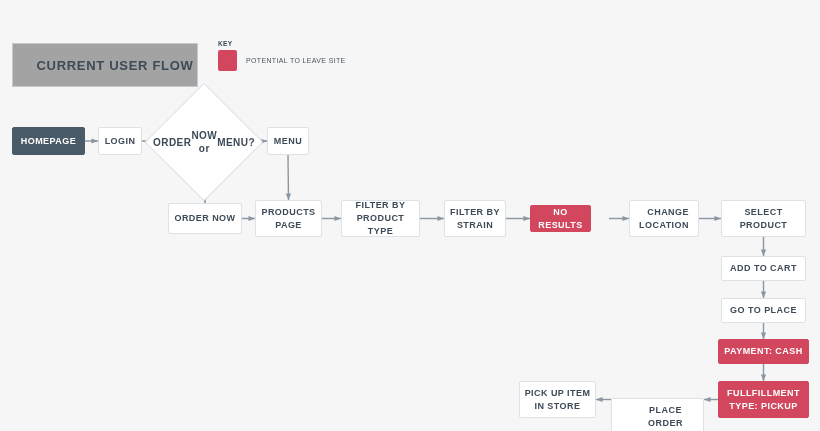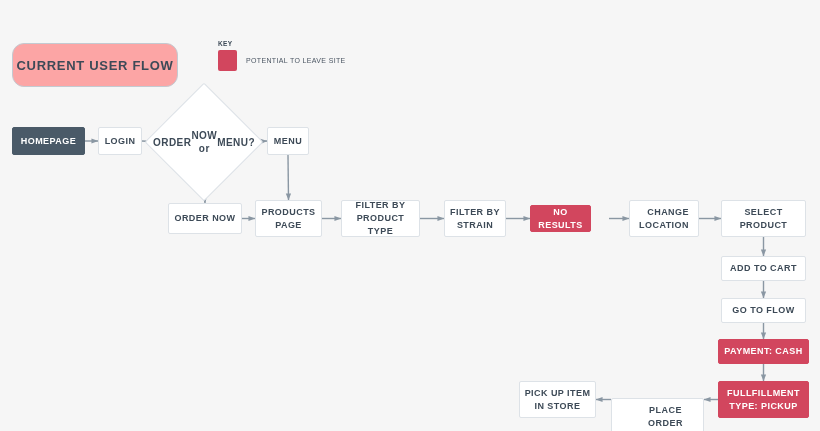--- a/index.html
+++ b/index.html
@@ -30,26 +30,27 @@
     height: 431px;
     pointer-events: none;
   }
   
   .title-plaque {
     position: absolute;
     left: 12px;
     top: 43px;
     width: 164px;
     height: 42px;
-    background: #fca5a5;
+    background: #a3a3a3;
     border: 1px solid #c3cad1;
-    border-radius: 12px;
+    border-radius: 0;
     display: flex;
     align-items: center;
     justify-content: center;
+    padding-left: 20px;
   }
   .title-plaque span {
     font-size: 13px;
     font-weight: bold;
     letter-spacing: 0.7px;
     color: #3d4a57;
   }
   
   .key-wrap {
     position: absolute;
@@ -215,21 +216,21 @@
       <div class="node" style="left: 629px; top: 200px; width: 70px; height: 37px; text-align: right;">
         <div>CHANGE<br>LOCATION</div>
       </div>
       <div class="node" style="left: 721px; top: 200px; width: 85px; height: 37px;">
         <div>SELECT<br>PRODUCT</div>
       </div>
       <div class="node" style="left: 721px; top: 256px; width: 85px; height: 25px;">
         <div>ADD TO CART</div>
       </div>
       <div class="node" style="left: 721px; top: 298px; width: 85px; height: 25px;">
-        <div>GO TO FLOW</div>
+        <div>GO TO PLACE</div>
       </div>
       <div class="node alert" style="left: 718px; top: 339px; width: 91px; height: 25px;">
         <div>PAYMENT: CASH</div>
       </div>
       <div class="node alert" style="left: 718px; top: 381px; width: 91px; height: 37px;">
         <div>FULLFILLMENT<br>TYPE: PICKUP</div>
       </div>
       <div class="node" style="left: 611px; top: 398px; width: 93px; height: 37px; padding-left: 20px;">
         <div>PLACE ORDER</div>
       </div>

